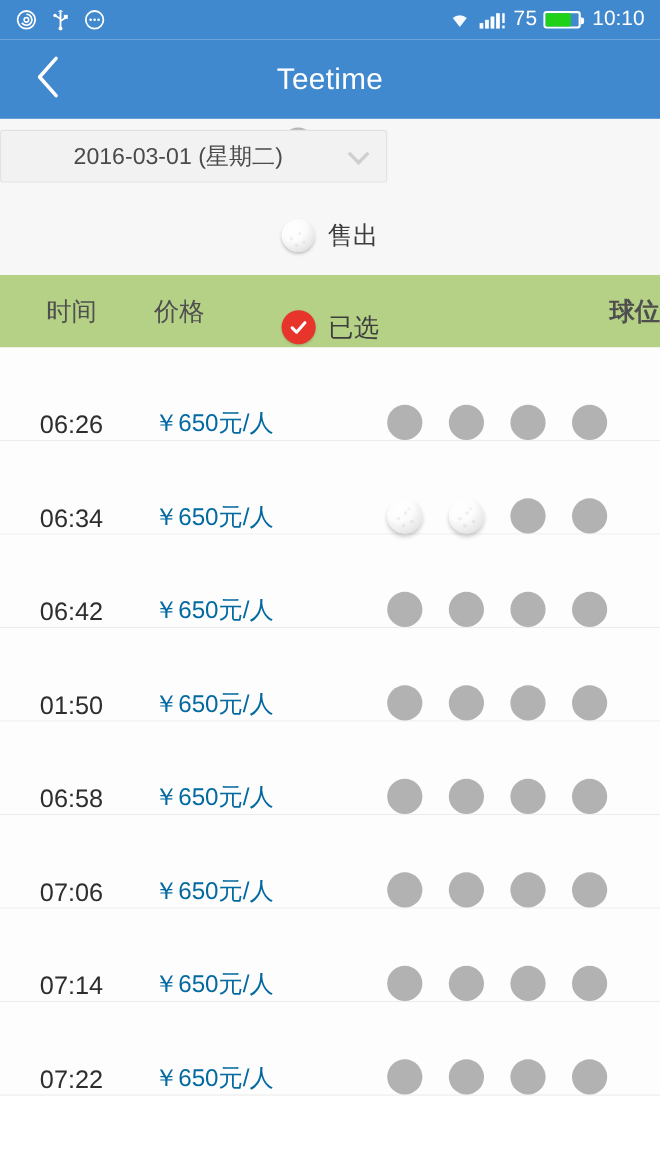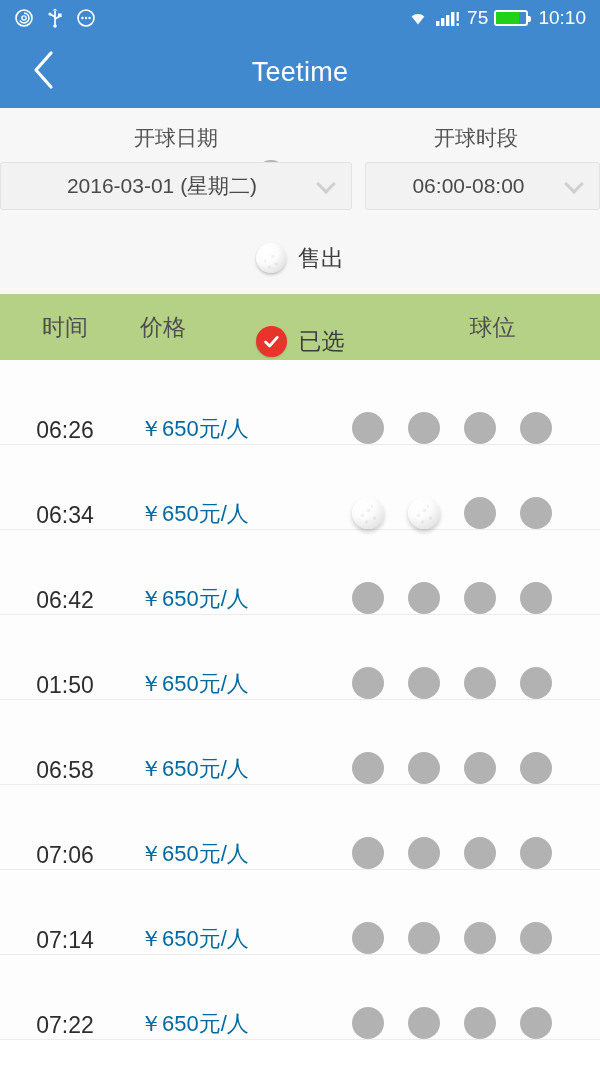--- a/index.html
+++ b/index.html
@@ -108,21 +108,21 @@
     box-shadow:0 1px 2px rgba(0,0,0,.18);
   }
 
   
   .thead {
     height:66px; background:#b5d186; display:flex; align-items:center;
   }
   .thead .th { font-size:23px; color:#4f4f4f; }
   .col-time  { width:130px; text-align:center; }
   .col-price { width:155px; text-align:left; padding-left:10px; }
-  .col-slot  { flex:1; text-align:center; padding-left:100px; }
+  .col-slot  { flex:1; text-align:right; padding-left:100px;font-weight:bold; }
 
   .rows { background:#fff; }
   .row {
     height:85px; display:flex; align-items:flex-end;
     border-bottom:1px solid #ececec; background:#fdfdfd;
   }
   .row .time  { width:130px; text-align:center; font-size:23px; color:#2e2e2e; }
   .row .price { width:155px; font-size:22px; color:#0369a1; padding-left:10px; }
   .row .slots { flex:1; display:flex; align-items:center; padding-left:67px; gap:24px; }
   .slot { width:32px; height:32px; cursor:pointer; flex:0 0 auto; }
@@ -205,33 +205,25 @@
       <span>
         <svg width="26" height="42" viewBox="0 0 26 42">
           <polyline points="20,4 5,21 20,38" fill="none" stroke="#fff" stroke-width="3.2" stroke-linecap="round" stroke-linejoin="round"></polyline>
         </svg>
       </span>
     </div>
     <div class="title">Teetime</div>
   </div>
 
   <div class="filters">
-    <div class="filter-labels">
-      <div class="lbl lbl-date">开球日期</div>
-      <div class="lbl lbl-time">开球时段</div>
-    </div>
     <div class="filter-selects">
       <div class="select sel-date">
         <span class="val">2016-03-01 (星期二)</span>
         <span class="chev-d"></span>
       </div>
-      <div class="select sel-time">
-        <span class="val">06:00-08:00</span>
-        <span class="chev-d"></span>
-      </div>
     </div>
   </div>
 
   <div class="legend">
     <div class="legend-item">
       <span class="dot-avail"></span>
       <span class="txt">可选</span>
     </div>
     <div class="legend-item">
       <span class="ball"></span>

